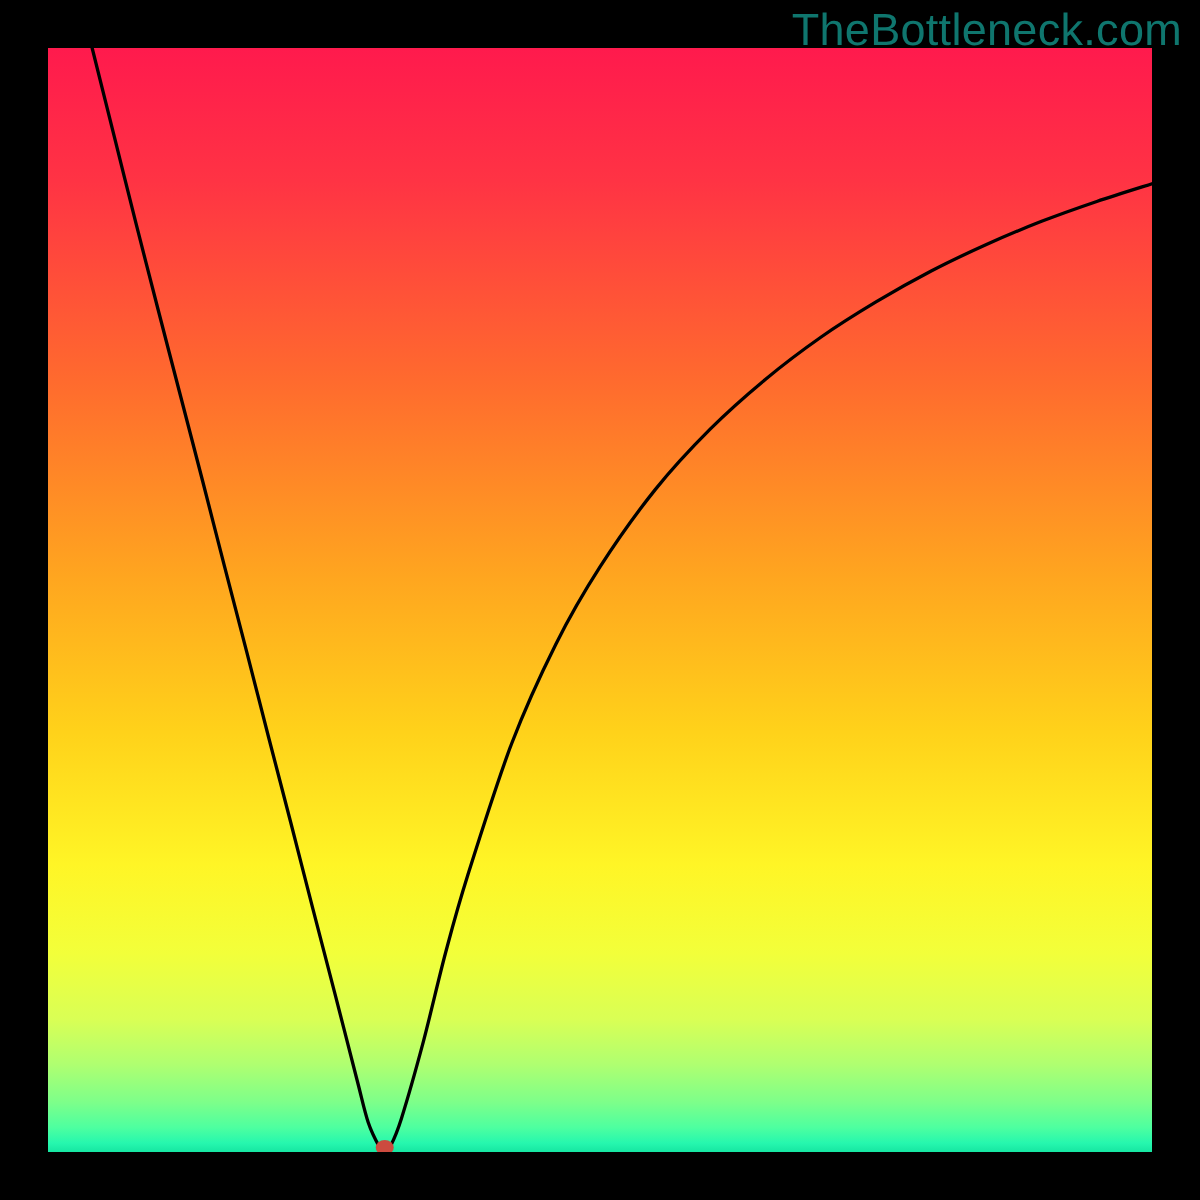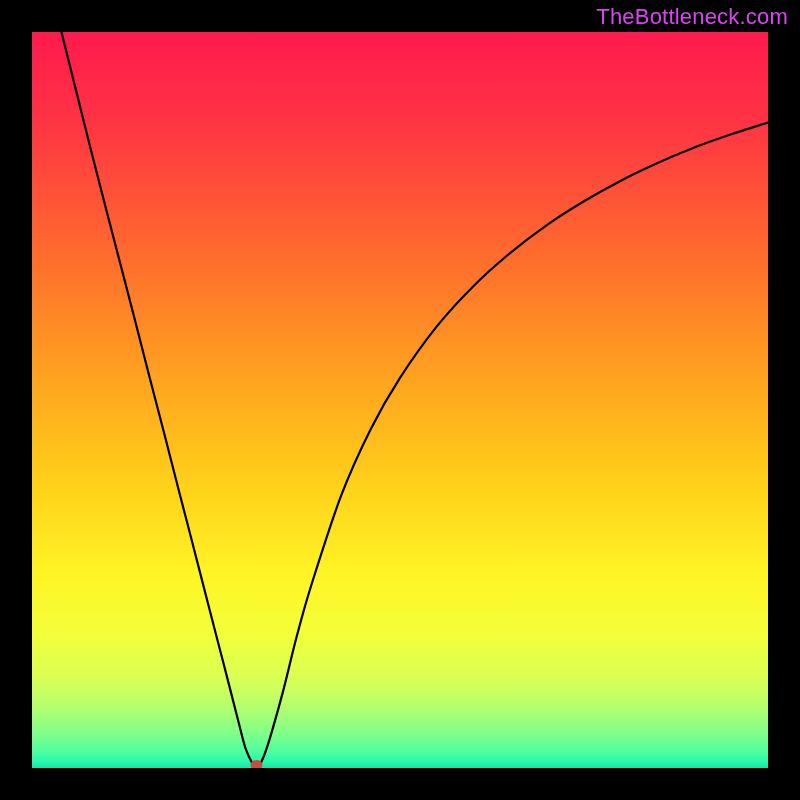--- a/index.html
+++ b/index.html
@@ -14,22 +14,22 @@
   .frame {
     position: relative;
     width: 800px;
     height: 800px;
     background: #000;
   }
   .watermark {
     position: absolute;
     top: 4px;
     right: 12px;
-    color: #d946ef;
-    font-size: 22px;
+    color: #0f766e;
+    font-size: 30px;
     font-weight: 500;
     letter-spacing: 0.2px;
     z-index: 5;
   }
   .plot-area {
     position: absolute;
     left: 32px;
     top: 32px;
     width: 736px;
     height: 736px;

